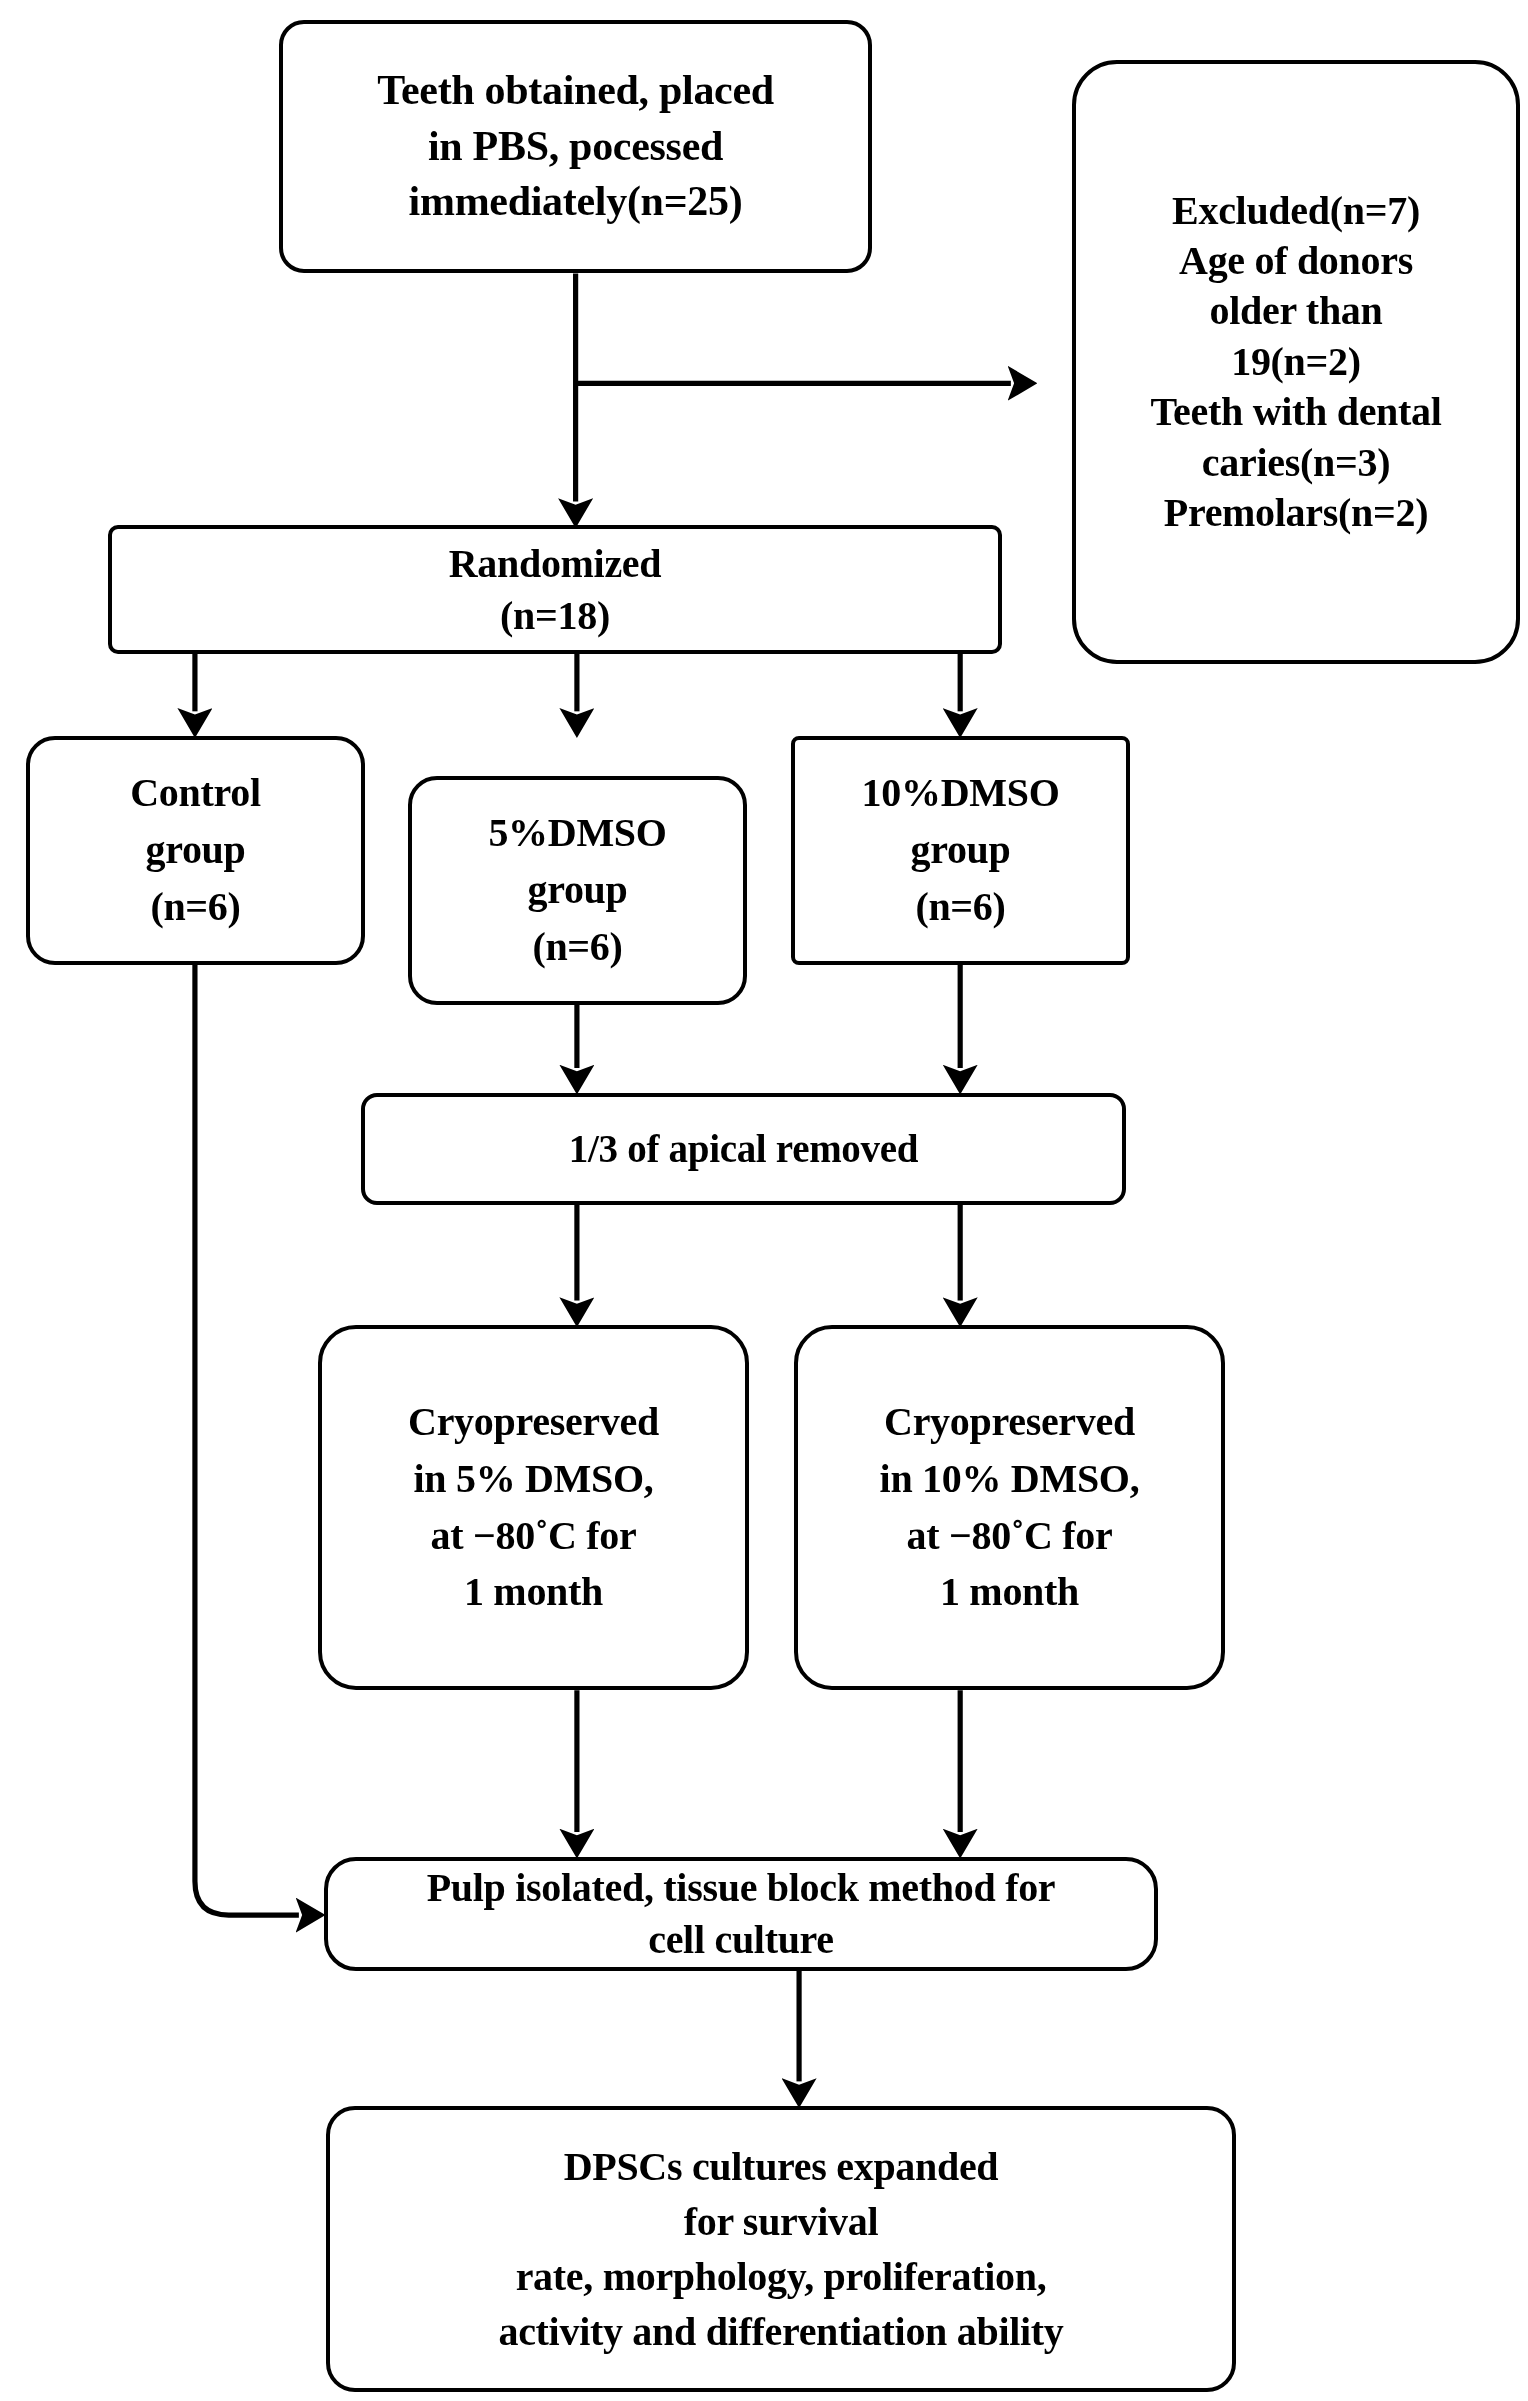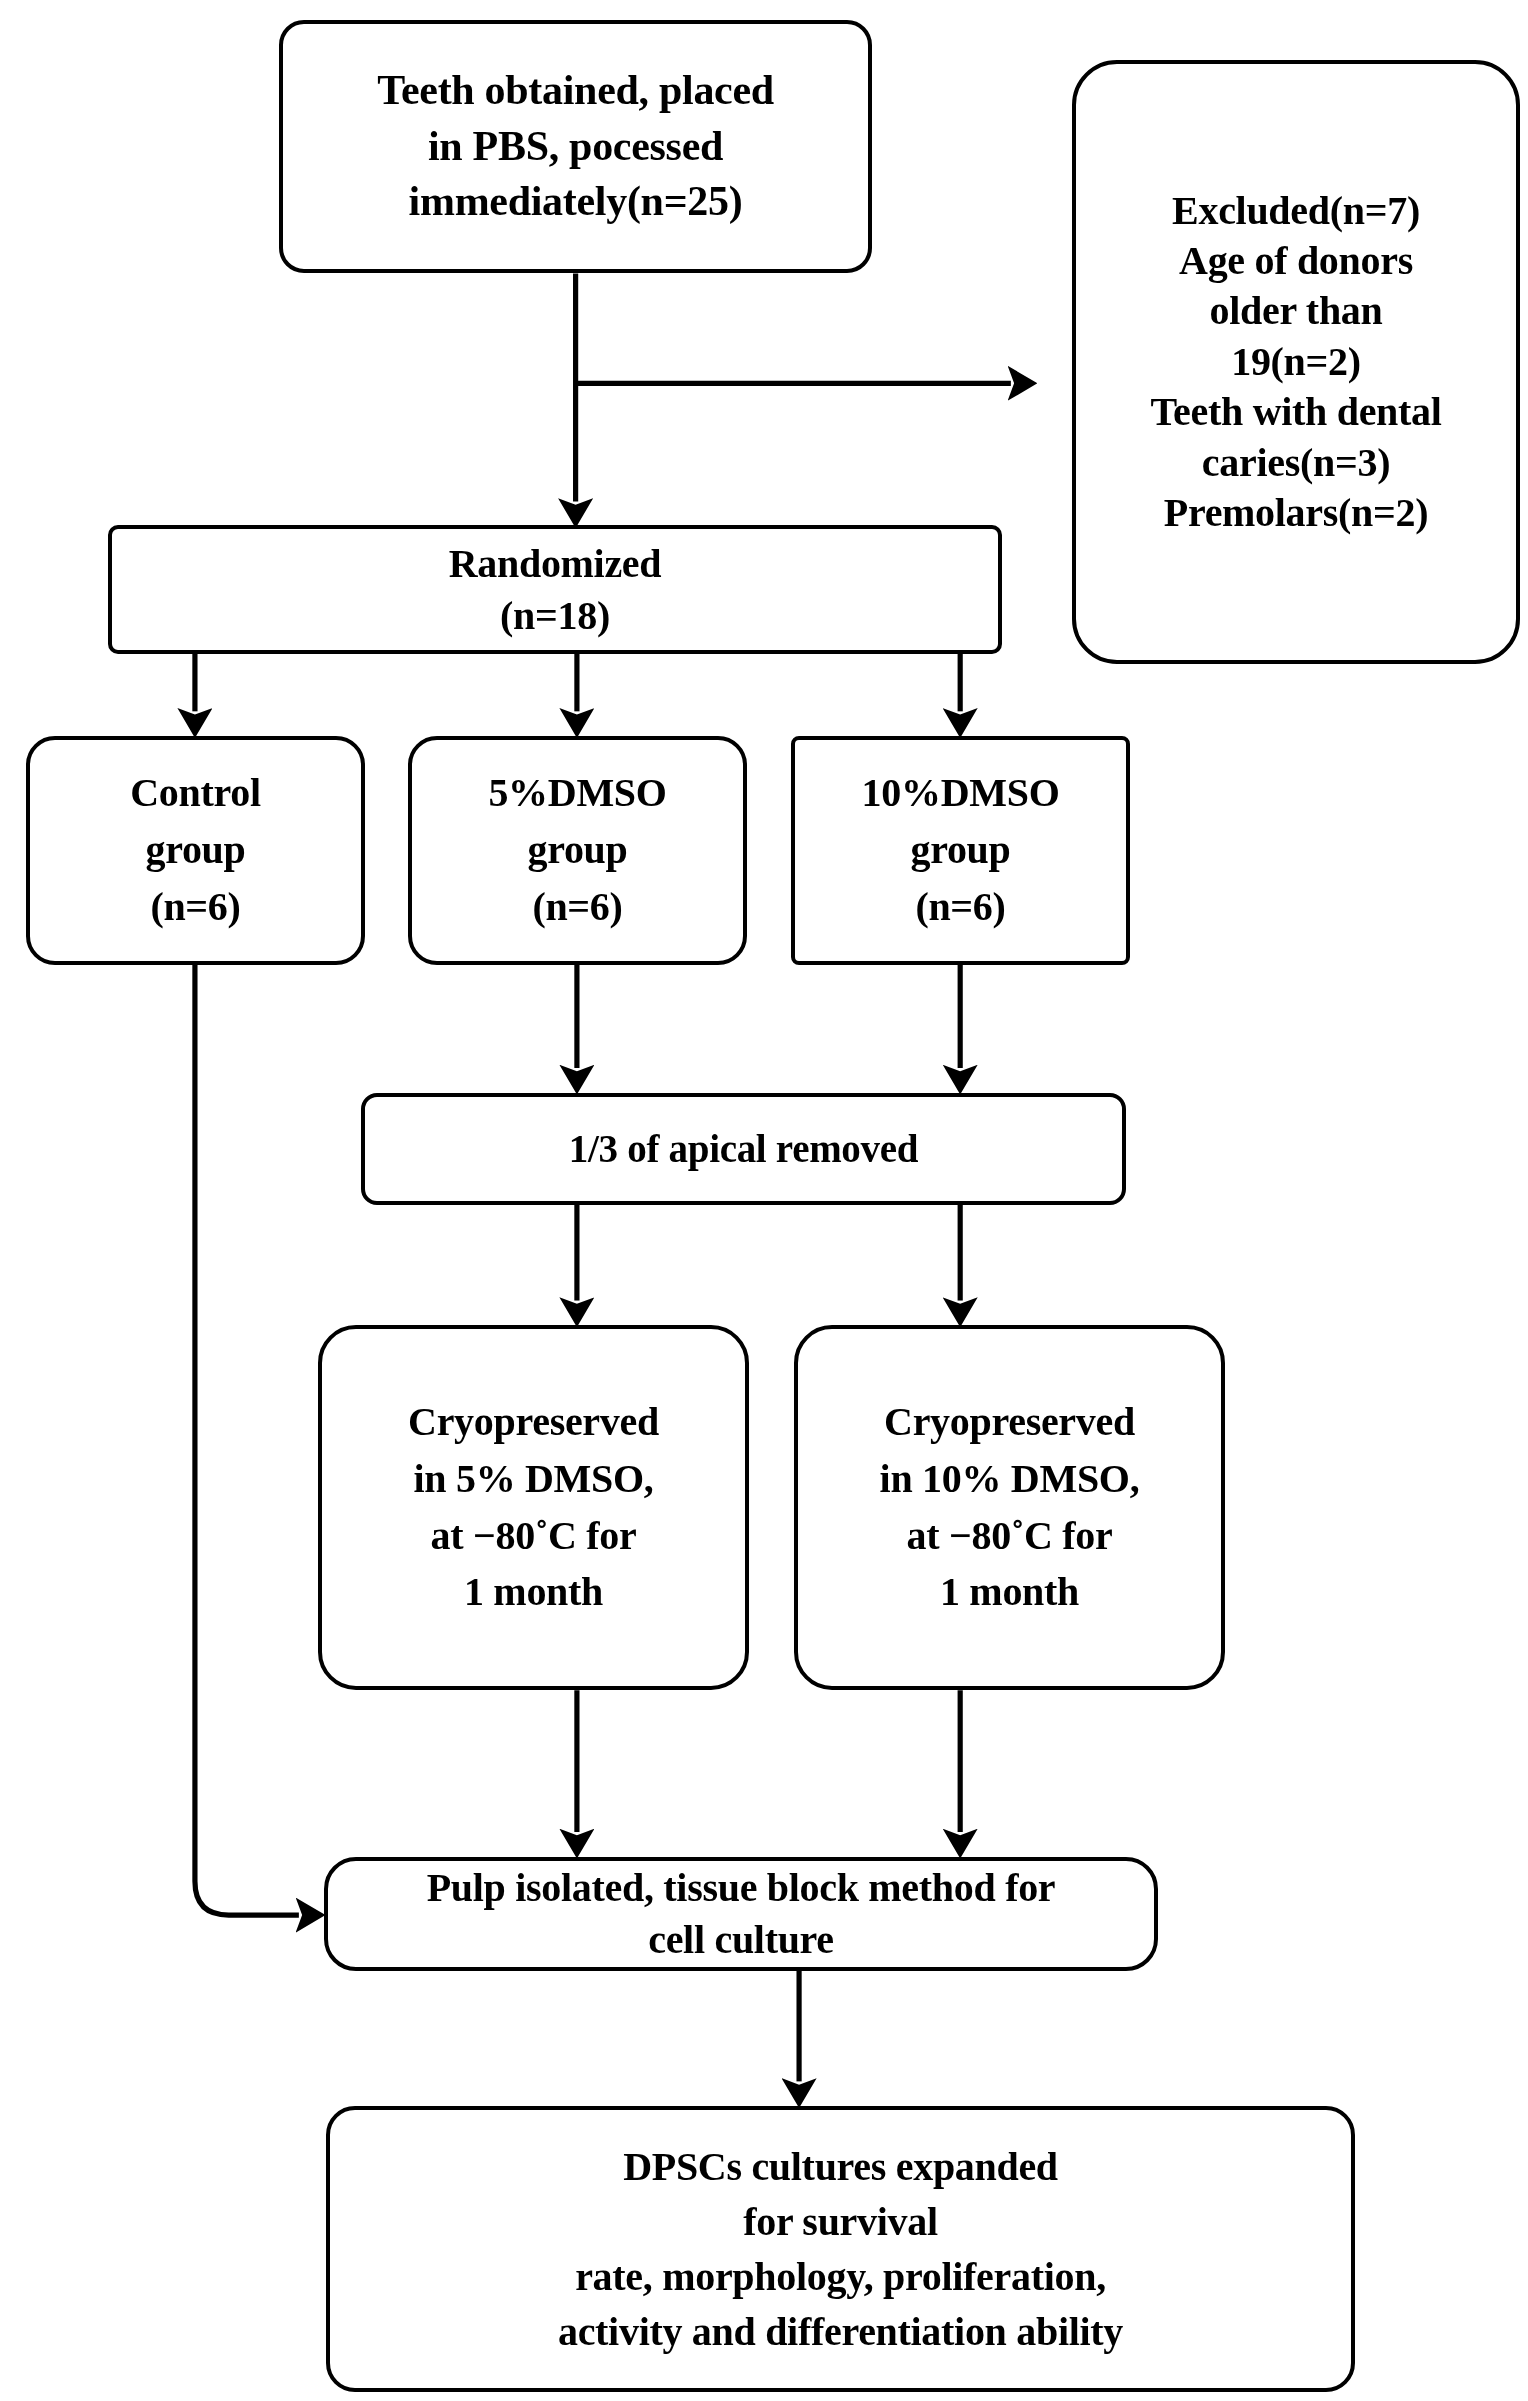--- a/index.html
+++ b/index.html
@@ -38,27 +38,27 @@
     letter-spacing: -0.3px;
     white-space: pre-line;
   }
   .node .txt { display: block; width: 100%; padding: 0 18px; }
 
   
   #node-teeth      { left: 279px;  top: 20px;   width: 593px;  height: 253px;  border-radius: 25px; font-size: 42px; }
   #node-excluded   { left: 1072px; top: 60px;   width: 448px;  height: 604px;  border-radius: 45px; font-size: 40px; }
   #node-randomized { left: 108px;  top: 525px;  width: 894px; height: 129px;  border-radius: 10px; font-size: 40px; }
   #node-control    { left: 26px;   top: 736px; width: 339px;  height: 229px;  border-radius: 29px; font-size: 40px; }
-  #node-dmso5      { left: 408px;  top: 736px; width: 339px;  height: 229px;  border-radius: 29px; font-size: 40px; }
+  #node-dmso5      { left: 408px;  top: 776px; width: 339px;  height: 229px;  border-radius: 29px; font-size: 40px; }
   #node-dmso10     { left: 791px; top: 736px; width: 339px;  height: 229px;  border-radius: 8px; font-size: 40px; }
   #node-apical     { left: 361px;  top: 1093px; width: 765px; height: 112px;  border-radius: 16px; font-size: 39px; }
   #node-cryo5      { left: 318px;  top: 1325px; width: 431px;  height: 365px;  border-radius: 38px; font-size: 40px; }
   #node-cryo10     { left: 794px; top: 1325px; width: 431px;  height: 365px;  border-radius: 38px; font-size: 40px; }
   #node-pulp       { left: 324px;  top: 1857px; width: 834px; height: 114px;  border-radius: 32px; font-size: 40px; }
-  #node-dpscs      { left: 326px;  top: 2106px; width: 1029px; height: 286px;  border-radius: 29px; font-size: 40px; }
+  #node-dpscs      { left: 326px;  top: 2106px; width: 910px; height: 286px;  border-radius: 29px; font-size: 40px; }
 
   
   #node-excluded .txt { line-height: 1.26; }
   #node-cryo5 .txt, #node-cryo10 .txt { line-height: 1.42; }
   #node-control .txt, #node-dmso5 .txt, #node-dmso10 .txt { line-height: 1.42; }
   #node-dpscs .txt { line-height: 1.38; }
   #node-teeth .txt { line-height: 1.32; }
 </style>
 </head>
 <body>

